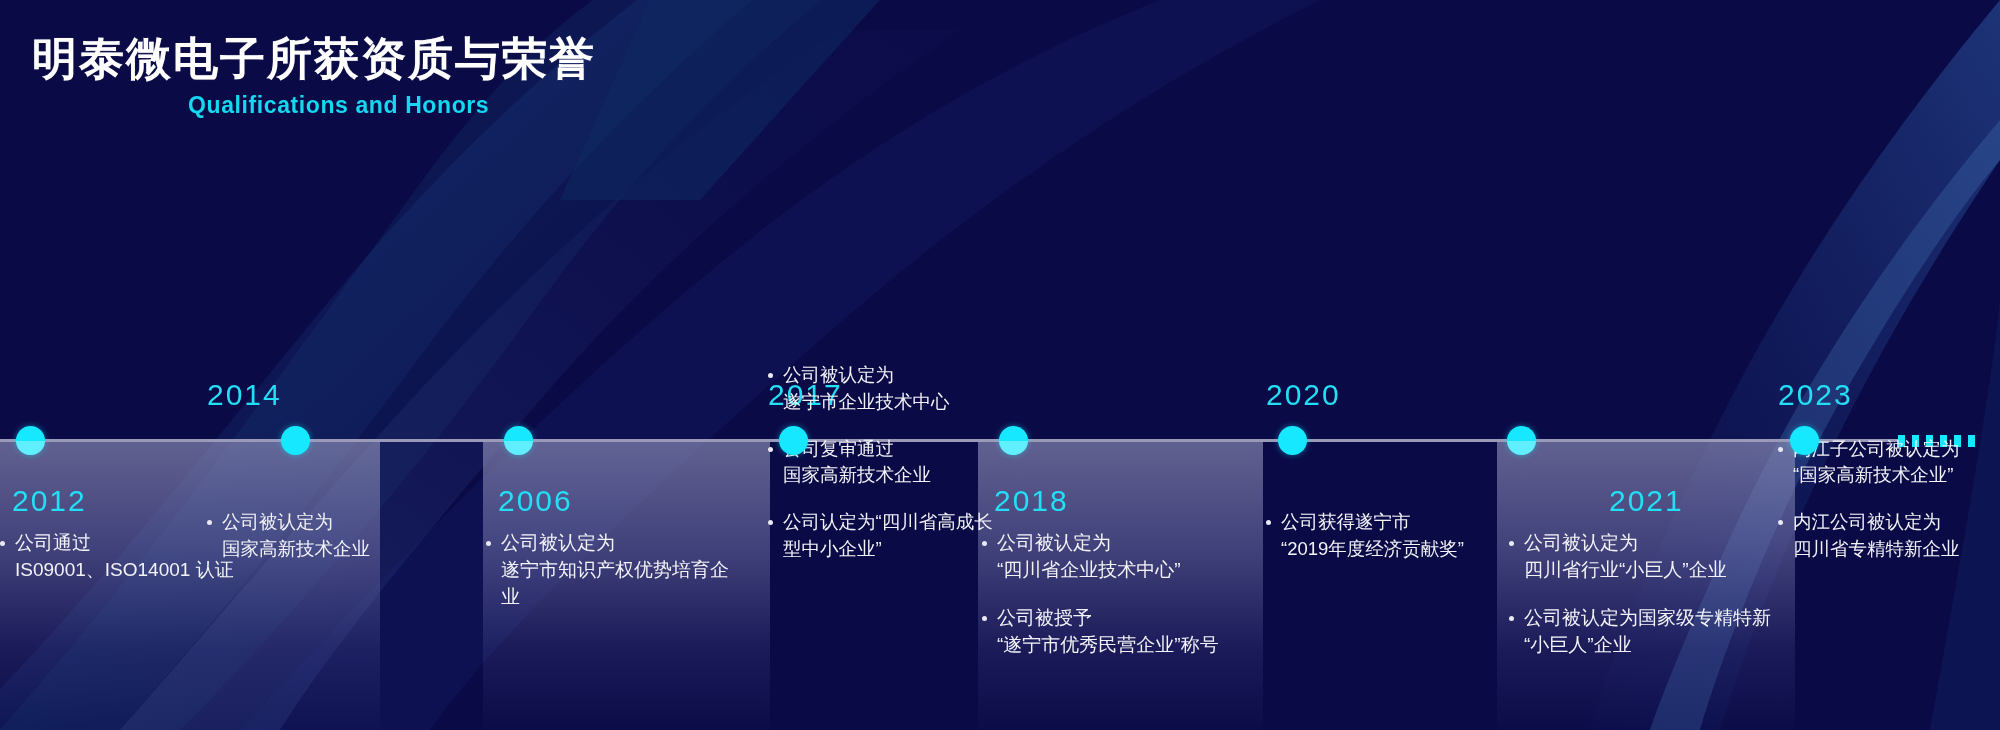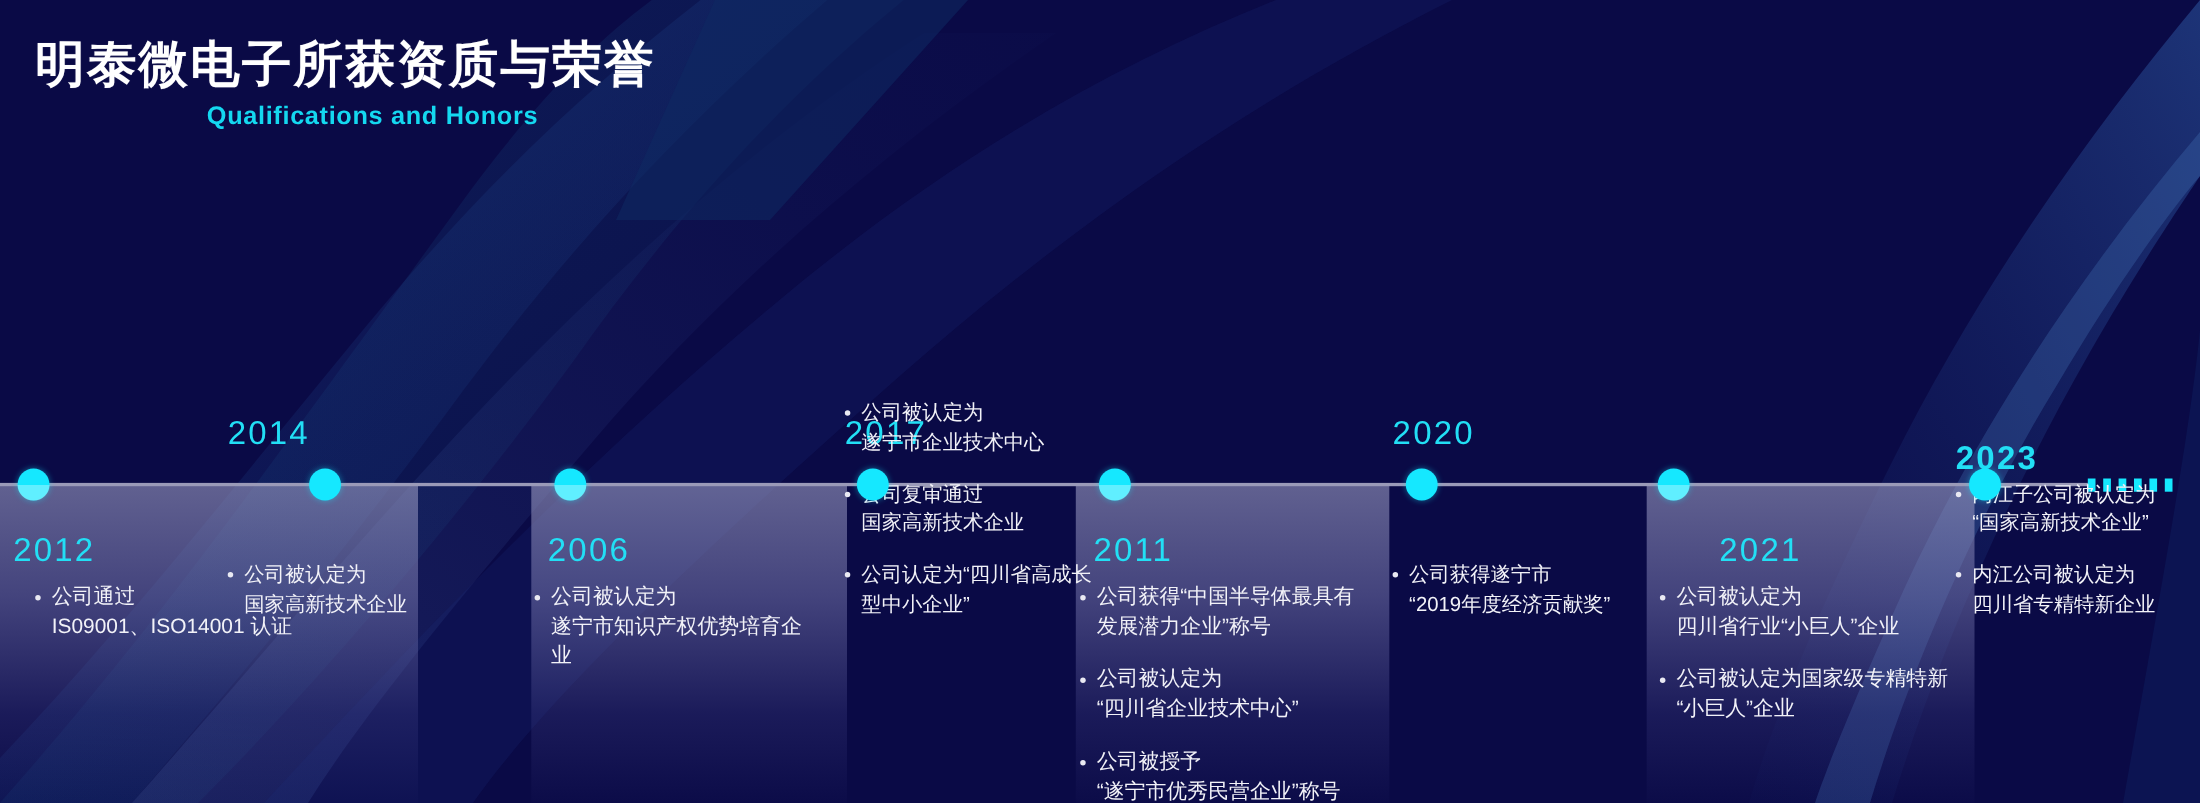--- a/index.html
+++ b/index.html
@@ -166,21 +166,21 @@
       <span class="dash"></span>
       <span class="dash"></span>
       <span class="dash"></span>
       <span class="dash"></span>
     </div>
 
   <div id="nodes-layer">
       <div class="panel" style="left: 0px; width: 380px;"></div>
       <div class="node-dot half" style="left: 16px;"></div>
       <div class="year" style="left: 12px; top: 484px;">2012</div>
-      <div class="bullets below" style="left: 0px; top: 530px; margin-left: 32px;">
+      <div class="bullets below" style="left: 0px; top: 530px;">
         <div class="bullet-item">
           <span class="bullet-dot"></span>
           <span class="bullet-text">公司通过
  IS09001、ISO14001 认证</span>
         </div>
       </div>
       <div class="node-dot" style="left: 281px;"></div>
       <div class="year" style="left: 207px; top: 378px;">2014</div>
       <div class="bullets above" style="left: 207px; bottom: 168px;">
         <div class="bullet-item">
@@ -214,27 +214,22 @@
 国家高新技术企业</span>
         </div>
         <div class="bullet-item">
           <span class="bullet-dot"></span>
           <span class="bullet-text">公司认定为“四川省高成长
 型中小企业”</span>
         </div>
       </div>
       <div class="panel" style="left: 978px; width: 285px;"></div>
       <div class="node-dot half" style="left: 999px;"></div>
-      <div class="year" style="left: 994px; top: 484px;">2011</div>
+      <div class="year" style="left: 994px; top: 484px;">2018</div>
       <div class="bullets below" style="left: 982px; top: 530px;">
-        <div class="bullet-item">
-          <span class="bullet-dot"></span>
-          <span class="bullet-text">公司获得“中国半导体最具有
-发展潜力企业”称号</span>
-        </div>
         <div class="bullet-item">
           <span class="bullet-dot"></span>
           <span class="bullet-text">公司被认定为
 “四川省企业技术中心”</span>
         </div>
         <div class="bullet-item">
           <span class="bullet-dot"></span>
           <span class="bullet-text">公司被授予
 “遂宁市优秀民营企业”称号</span>
         </div>
@@ -243,35 +238,35 @@
       <div class="year" style="left: 1266px; top: 378px;">2020</div>
       <div class="bullets above" style="left: 1266px; bottom: 168px;">
         <div class="bullet-item">
           <span class="bullet-dot"></span>
           <span class="bullet-text">公司获得遂宁市
 “2019年度经济贡献奖”</span>
         </div>
       </div>
       <div class="panel" style="left: 1497px; width: 298px;"></div>
       <div class="node-dot half" style="left: 1507px;"></div>
-      <div class="year" style="left: 1563px; top: 484px;">2021</div>
+      <div class="year" style="left: 1609px; top: 484px;">2021</div>
       <div class="bullets below" style="left: 1509px; top: 530px;">
         <div class="bullet-item">
           <span class="bullet-dot"></span>
           <span class="bullet-text">公司被认定为
  四川省行业“小巨人”企业</span>
         </div>
         <div class="bullet-item">
           <span class="bullet-dot"></span>
           <span class="bullet-text">公司被认定为国家级专精特新
 “小巨人”企业</span>
         </div>
       </div>
       <div class="node-dot" style="left: 1790px;"></div>
-      <div class="year" style="left: 1778px; top: 400px; font-weight: bold;">2023</div>
+      <div class="year" style="left: 1778px; top: 378px;">2023</div>
       <div class="bullets above" style="left: 1778px; bottom: 168px;">
         <div class="bullet-item">
           <span class="bullet-dot"></span>
           <span class="bullet-text">内江子公司被认定为
 “国家高新技术企业”</span>
         </div>
         <div class="bullet-item">
           <span class="bullet-dot"></span>
           <span class="bullet-text">内江公司被认定为
 四川省专精特新企业</span>

